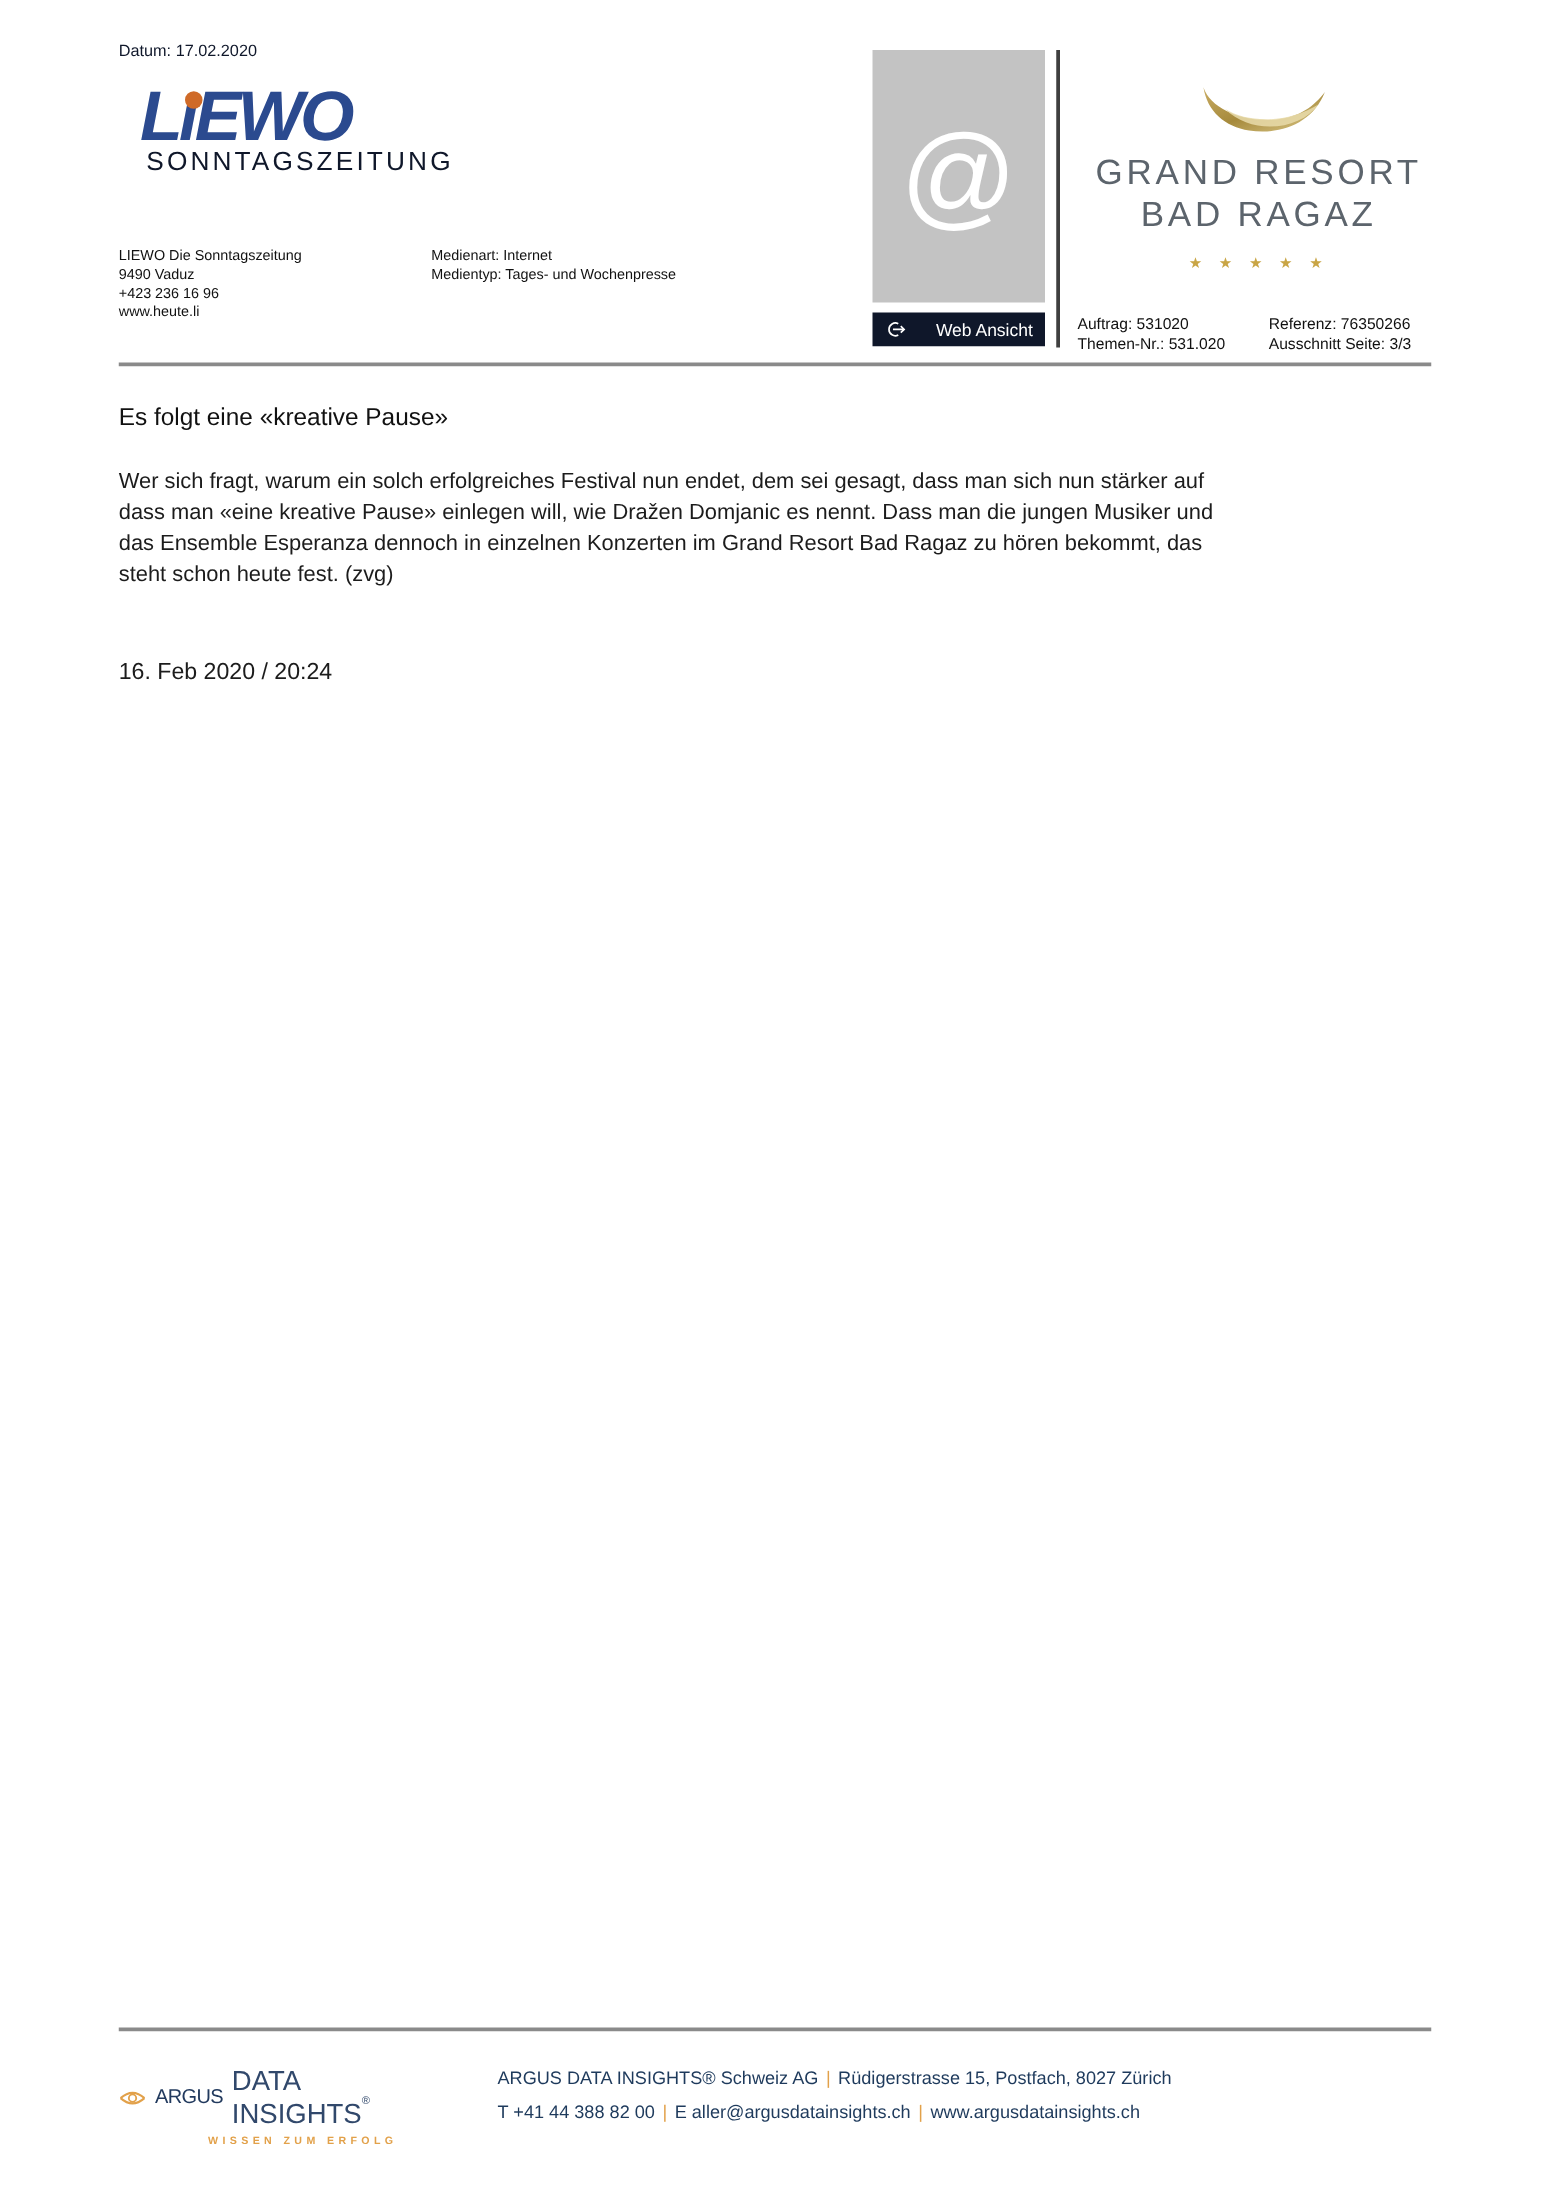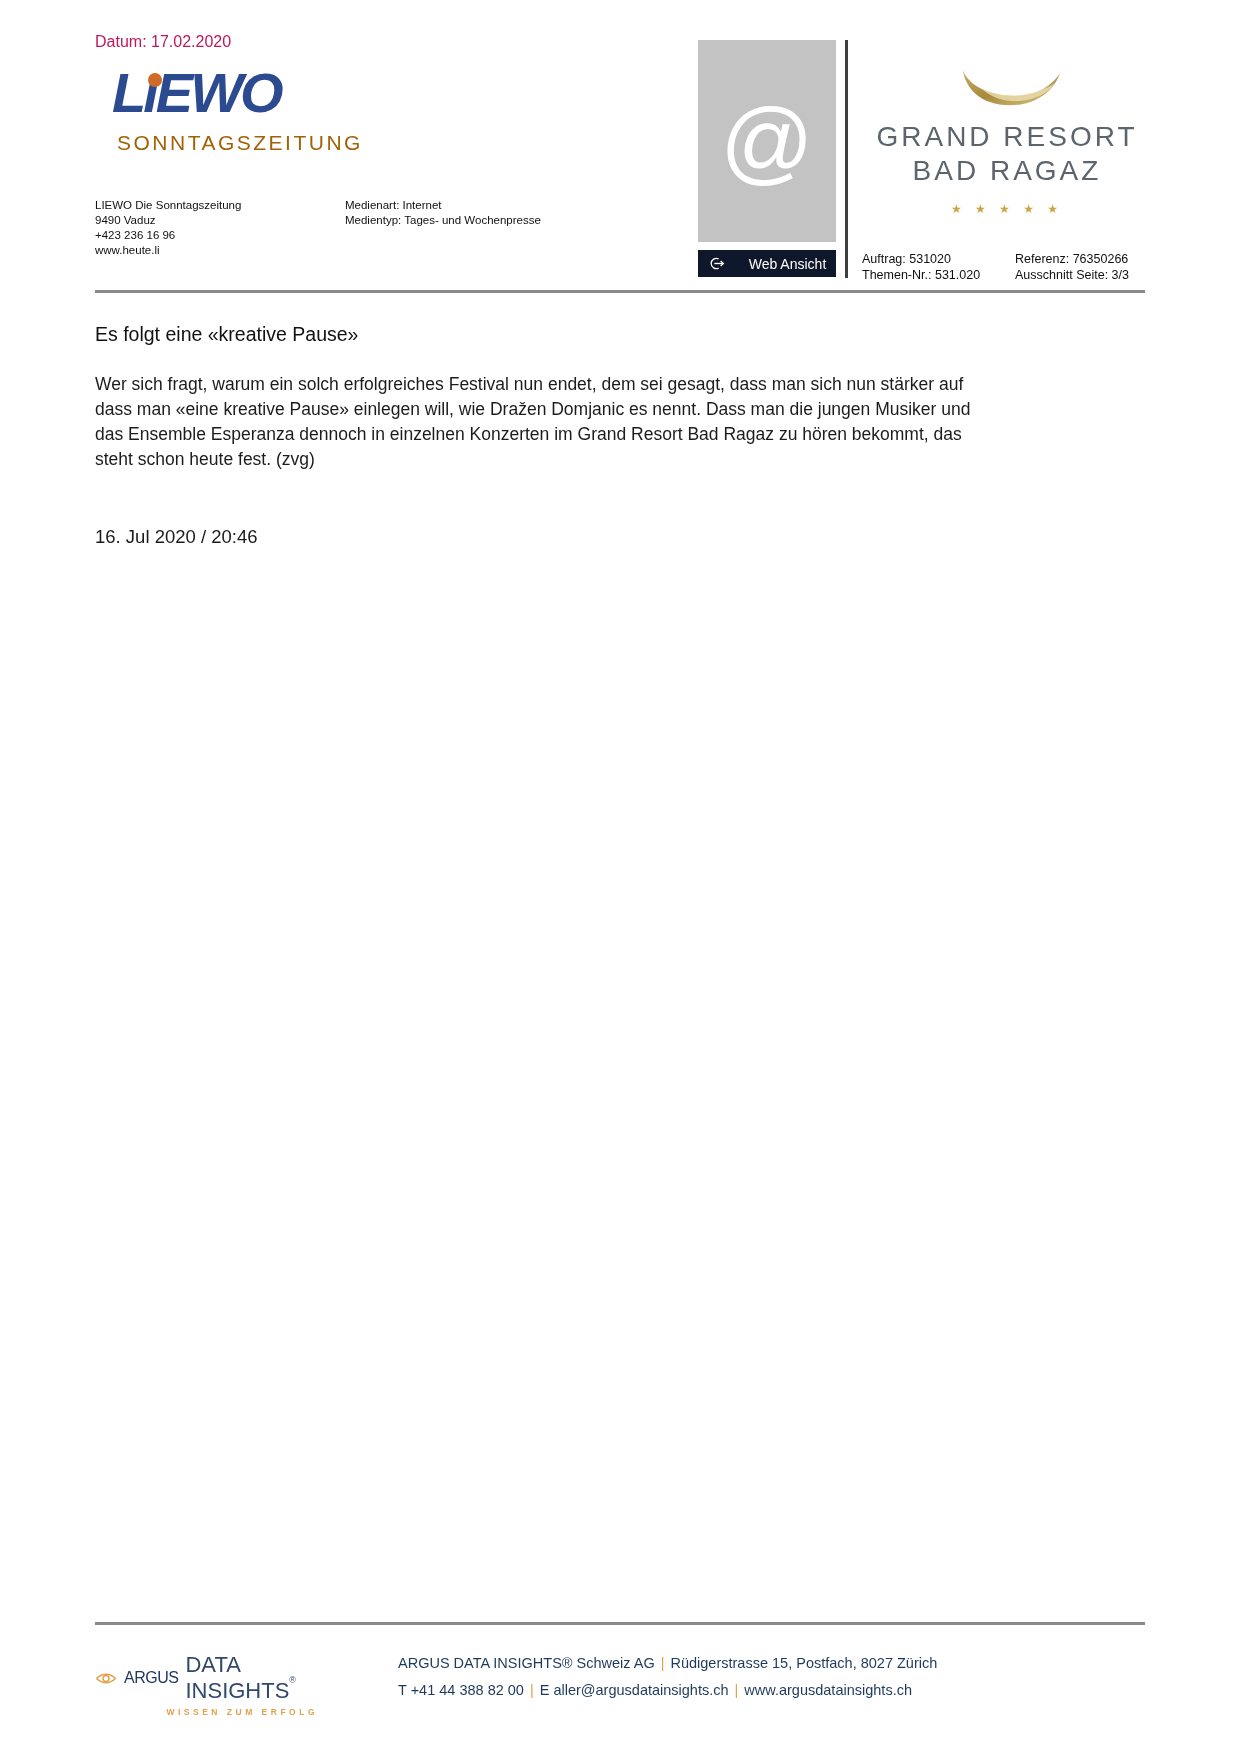--- a/index.html
+++ b/index.html
@@ -6,34 +6,34 @@
   .page{
     position:relative;
     width:1240px;height:1753px;
     margin:0 auto;
     background:#ffffff;
     font-family:"Liberation Sans","DejaVu Sans",sans-serif;
     color:#1f1f1f;
     overflow:hidden;
   }
   
-  .datum{position:absolute;left:95px;top:33px;font-size:16px;color:#be185d;}
+  .datum{position:absolute;left:95px;top:33px;font-size:13px;color:#0f172a;}
   .liewo-logo{position:absolute;left:112px;top:66px;line-height:0.95;}
   .liewo-word{
     font-size:56px;font-weight:bold;font-style:italic;
     letter-spacing:-3px;color:#2b4a8f;white-space:nowrap;
   }
   .liewo-i{position:relative;display:inline-block;}
   .liewo-dot{
     position:absolute;top:7px;left:5px;width:14px;height:14px;
     border-radius:50%;background:#cf6a28;
   }
   .liewo-sub{
-    margin-top:14px;margin-left:5px;
-    font-size:21px;letter-spacing:2.5px;color:#a16207;white-space:nowrap;
+    margin-top:1px;margin-left:5px;
+    font-size:21px;letter-spacing:2.5px;color:#0f172a;white-space:nowrap;
   }
   .addr-block{position:absolute;left:95px;top:198px;font-size:11.5px;line-height:15px;color:#111;}
   .media-block{position:absolute;left:345px;top:198px;font-size:11.5px;line-height:15px;color:#111;}
 
   .at-box{
     position:absolute;left:698px;top:40px;width:138px;height:202px;
     background:#c3c3c3;display:flex;align-items:center;justify-content:center;
   }
   .at-symbol{color:#ffffff;font-size:92px;line-height:1;}
   .web-btn{
@@ -148,21 +148,21 @@
 
   <div class="article-heading">Es folgt eine «kreative Pause»</div>
 
   <div class="article-body">
     <div>Wer sich fragt, warum ein solch erfolgreiches Festival nun endet, dem sei gesagt, dass man sich nun stärker auf</div>
     <div>dass man «eine kreative Pause» einlegen will, wie Dražen Domjanic es nennt. Dass man die jungen Musiker und</div>
     <div>das Ensemble Esperanza dennoch in einzelnen Konzerten im Grand Resort Bad Ragaz zu hören bekommt, das</div>
     <div>steht schon heute fest. (zvg)</div>
   </div>
 
-  <div class="article-time">16. Jul 2020 / 20:46</div>
+  <div class="article-time">16. Feb 2020 / 20:24</div>
 
   <div class="hline hline-bottom"></div>
 
   <div class="footer-logo">
     <div class="footer-logo-row">
       <svg width="28" height="19" viewBox="0 0 30 20">
         <path d="M2 10 Q15 -1.5 28 10" fill="none" stroke="#e2a14a" stroke-width="2.2"></path>
         <path d="M2 10 Q15 21.5 28 10" fill="none" stroke="#e2a14a" stroke-width="2.2"></path>
         <circle cx="15" cy="10" r="4" fill="none" stroke="#e2a14a" stroke-width="2"></circle>
       </svg>

